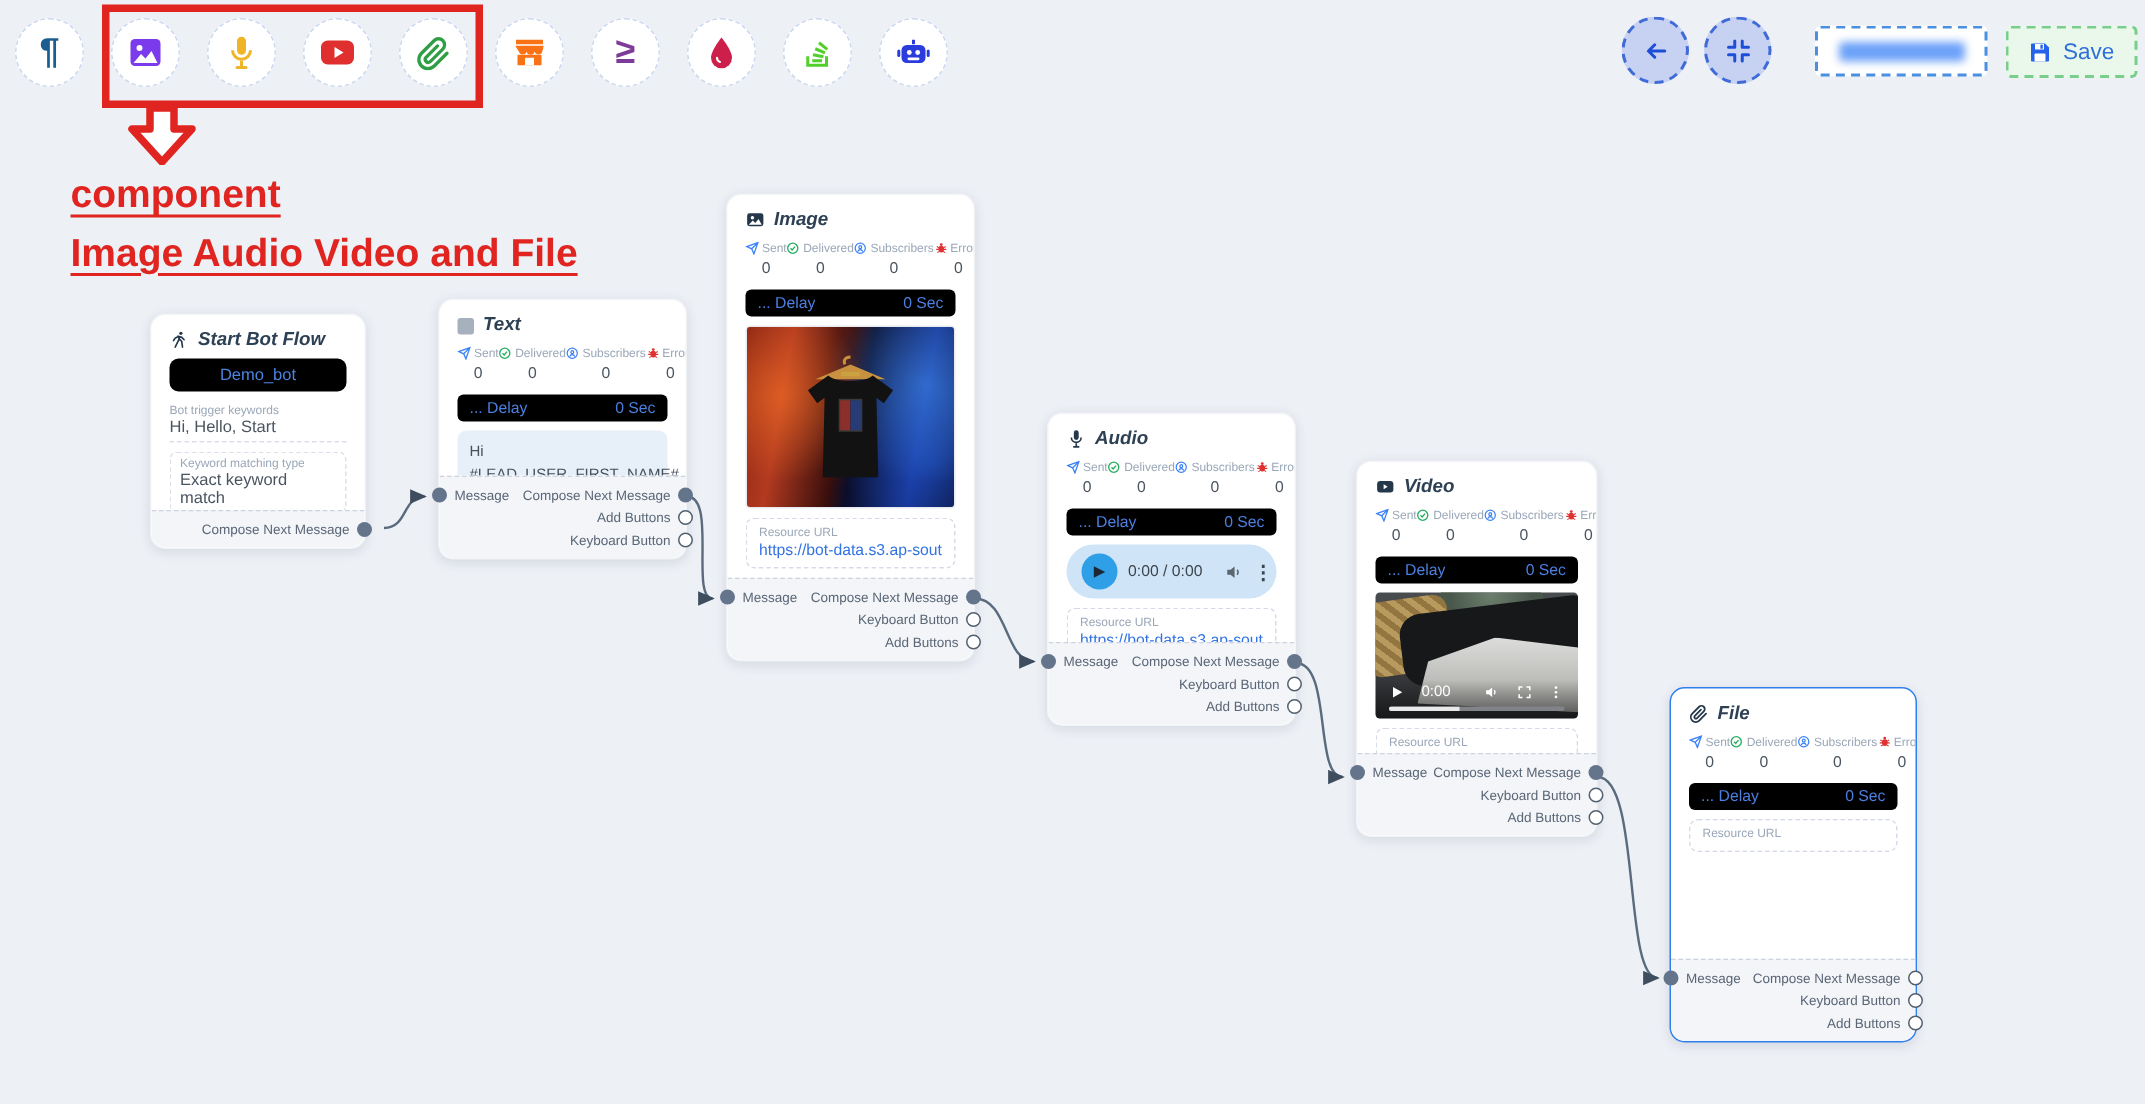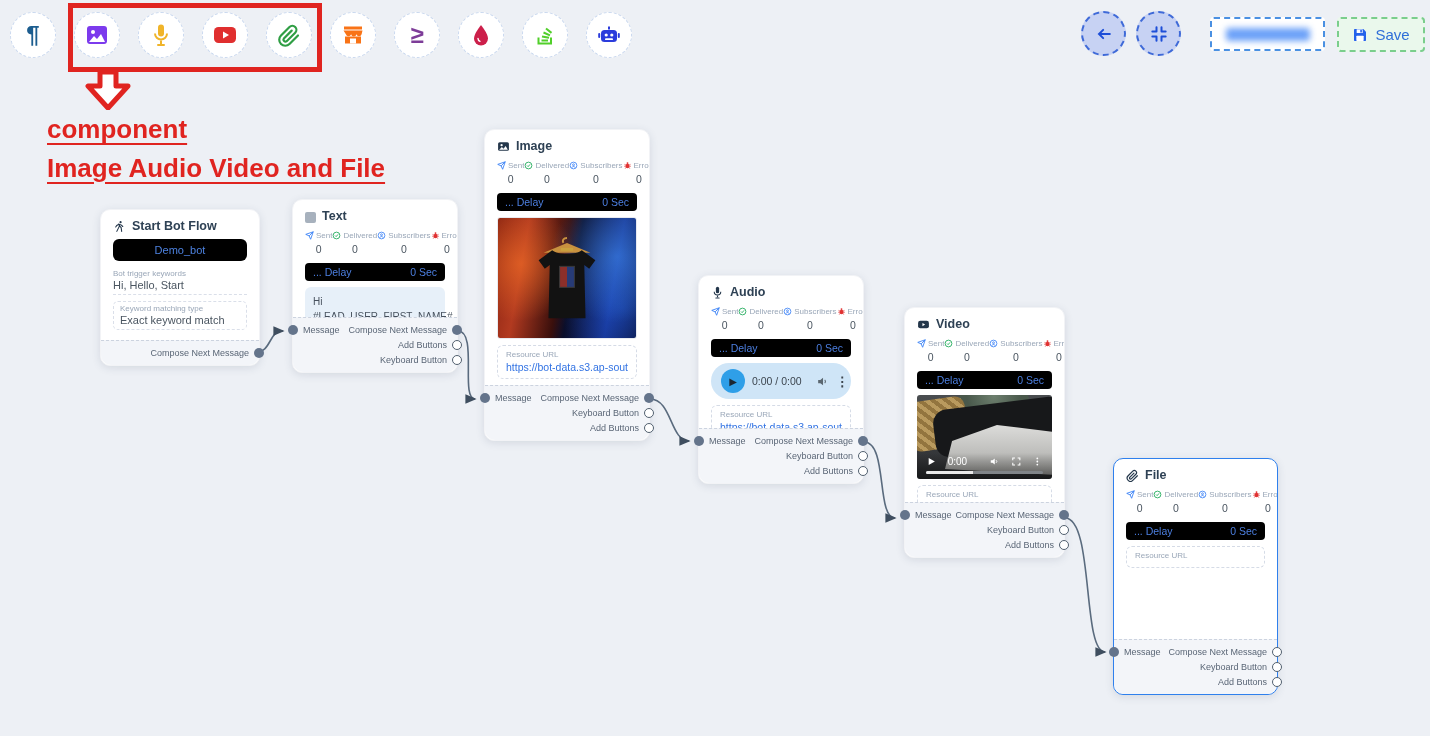--- a/index.html
+++ b/index.html
@@ -33,21 +33,21 @@
   .hl-arrow { position:absolute; left:82px; top:70px; width:52px; height:40px; z-index:5; }
   .annotation-text { position:absolute; left:47px; top:110px; z-index:5;
     font-size:26px; font-weight:bold; color:#e02420; line-height:39px; text-decoration:underline;
     text-underline-offset:5px; }
 
   
   .node { position:absolute; background:#fff; border:1px solid #f2f3f6; border-radius:10px;
     box-shadow:0 2px 8px rgba(45,62,90,.13); display:flex; flex-direction:column; z-index:2; }
   .node.selected { border:1.5px solid #2f80ed; }
   .node-main { flex:1; min-height:0; padding:9px 12px 6px; display:flex; flex-direction:column; gap:6px; overflow:hidden; }
-  .node-header { display:flex; align-items:flex-end; gap:6px; font-weight:bold; font-size:12.5px; color:#2e4154; }
+  .node-header { display:flex; align-items:flex-end; gap:6px; font-weight:bold; font-size:12.5px; color:#2e4154;font-style:italic; }
   .node-header svg { width:13px; height:13px; color:#24374b; }
   .sq-icon { width:11px; height:11px; background:#a7b1bd; border-radius:2px; display:inline-block; }
 
   .stats { display:flex; justify-content:space-between; padding:2px 0; }
   .stat { display:flex; flex-direction:column; align-items:center; gap:3px; }
   .stat-top { display:flex; align-items:center; gap:2px; font-size:8px; color:#9aa7b8; }
   .stat-top svg { width:9px; height:9px; }
   .stat-val { font-size:10.5px; color:#4a5560; }
   .c-blue { color:#3b82f6; } .c-green { color:#27ae60; } .c-red { color:#e03131; }
 
@@ -233,21 +233,21 @@
 
 <div class="hl-rect"></div>
 <svg class="hl-arrow" viewBox="0 0 52 40">
   <polygon points="18,2 34,2 34,16 46,16 26,38 6,16 18,16" fill="#fff" stroke="#e02420" stroke-width="5" stroke-linejoin="round"></polygon>
 </svg>
 <div class="annotation-text">
   <div>component</div>
   <div>Image Audio Video and File</div>
 </div>
 
-<div class="node" style="left:100px;top:209px;width:160px;height:157px">
+<div class="node" style="left:100px;top:209px;width:144px;height:157px">
   <div class="node-main">
     <div class="node-header">
       <svg viewBox="0 0 24 24" fill="none" stroke="currentColor" stroke-width="2" stroke-linecap="round">
           <circle cx="14" cy="4" r="2" fill="currentColor" stroke="none"></circle>
           <path d="M7 21l3-6 2-4 3 3 1 7"></path>
           <path d="M12 11l-1-3 4 1 3 3"></path>
           <path d="M11 8l-4 2-2 3"></path>
         </svg>
       <span>Start Bot Flow</span>
     </div>

